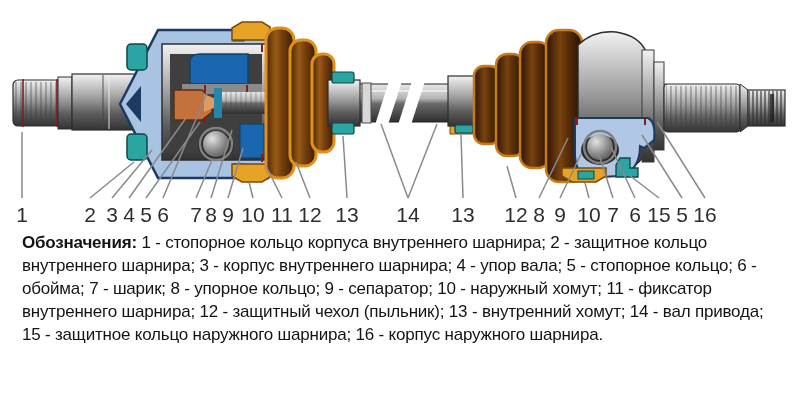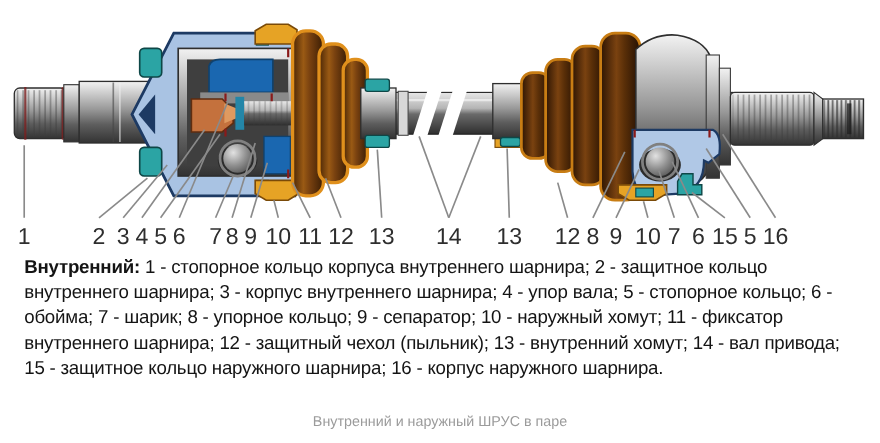--- a/index.html
+++ b/index.html
@@ -213,19 +213,18 @@
         <line x1="659" y1="198" x2="629" y2="175" stroke="#8a8a8a" stroke-width="1.5"></line>
         <text x="659" y="222" text-anchor="middle" class="num">15</text>
         <line x1="682" y1="198" x2="642" y2="135" stroke="#8a8a8a" stroke-width="1.5"></line>
         <text x="682" y="222" text-anchor="middle" class="num">5</text>
         <line x1="705" y1="198" x2="657" y2="122" stroke="#8a8a8a" stroke-width="1.5"></line>
         <text x="705" y="222" text-anchor="middle" class="num">16</text>
       </g>
 </svg>
 
 <div class="legend">
-  <b>Внутренний:</b>
+  <b>Обозначения:</b>
   <span> 1 - стопорное кольцо корпуса внутреннего шарнира; 2 - защитное кольцо внутреннего шарнира; 3 - корпус внутреннего шарнира; 4 - упор вала; 5 - стопорное кольцо; 6 - обойма; 7 - шарик; 8 - упорное кольцо; 9 - сепаратор; 10 - наружный хомут; 11 - фиксатор внутреннего шарнира; 12 - защитный чехол (пыльник); 13 - внутренний хомут; 14 - вал привода; 15 - защитное кольцо наружного шарнира; 16 - корпус наружного шарнира.</span>
 </div>
 
-<div class="caption">Внутренний и наружный ШРУС в паре</div>
 
 </div>
 
 </body></html>

